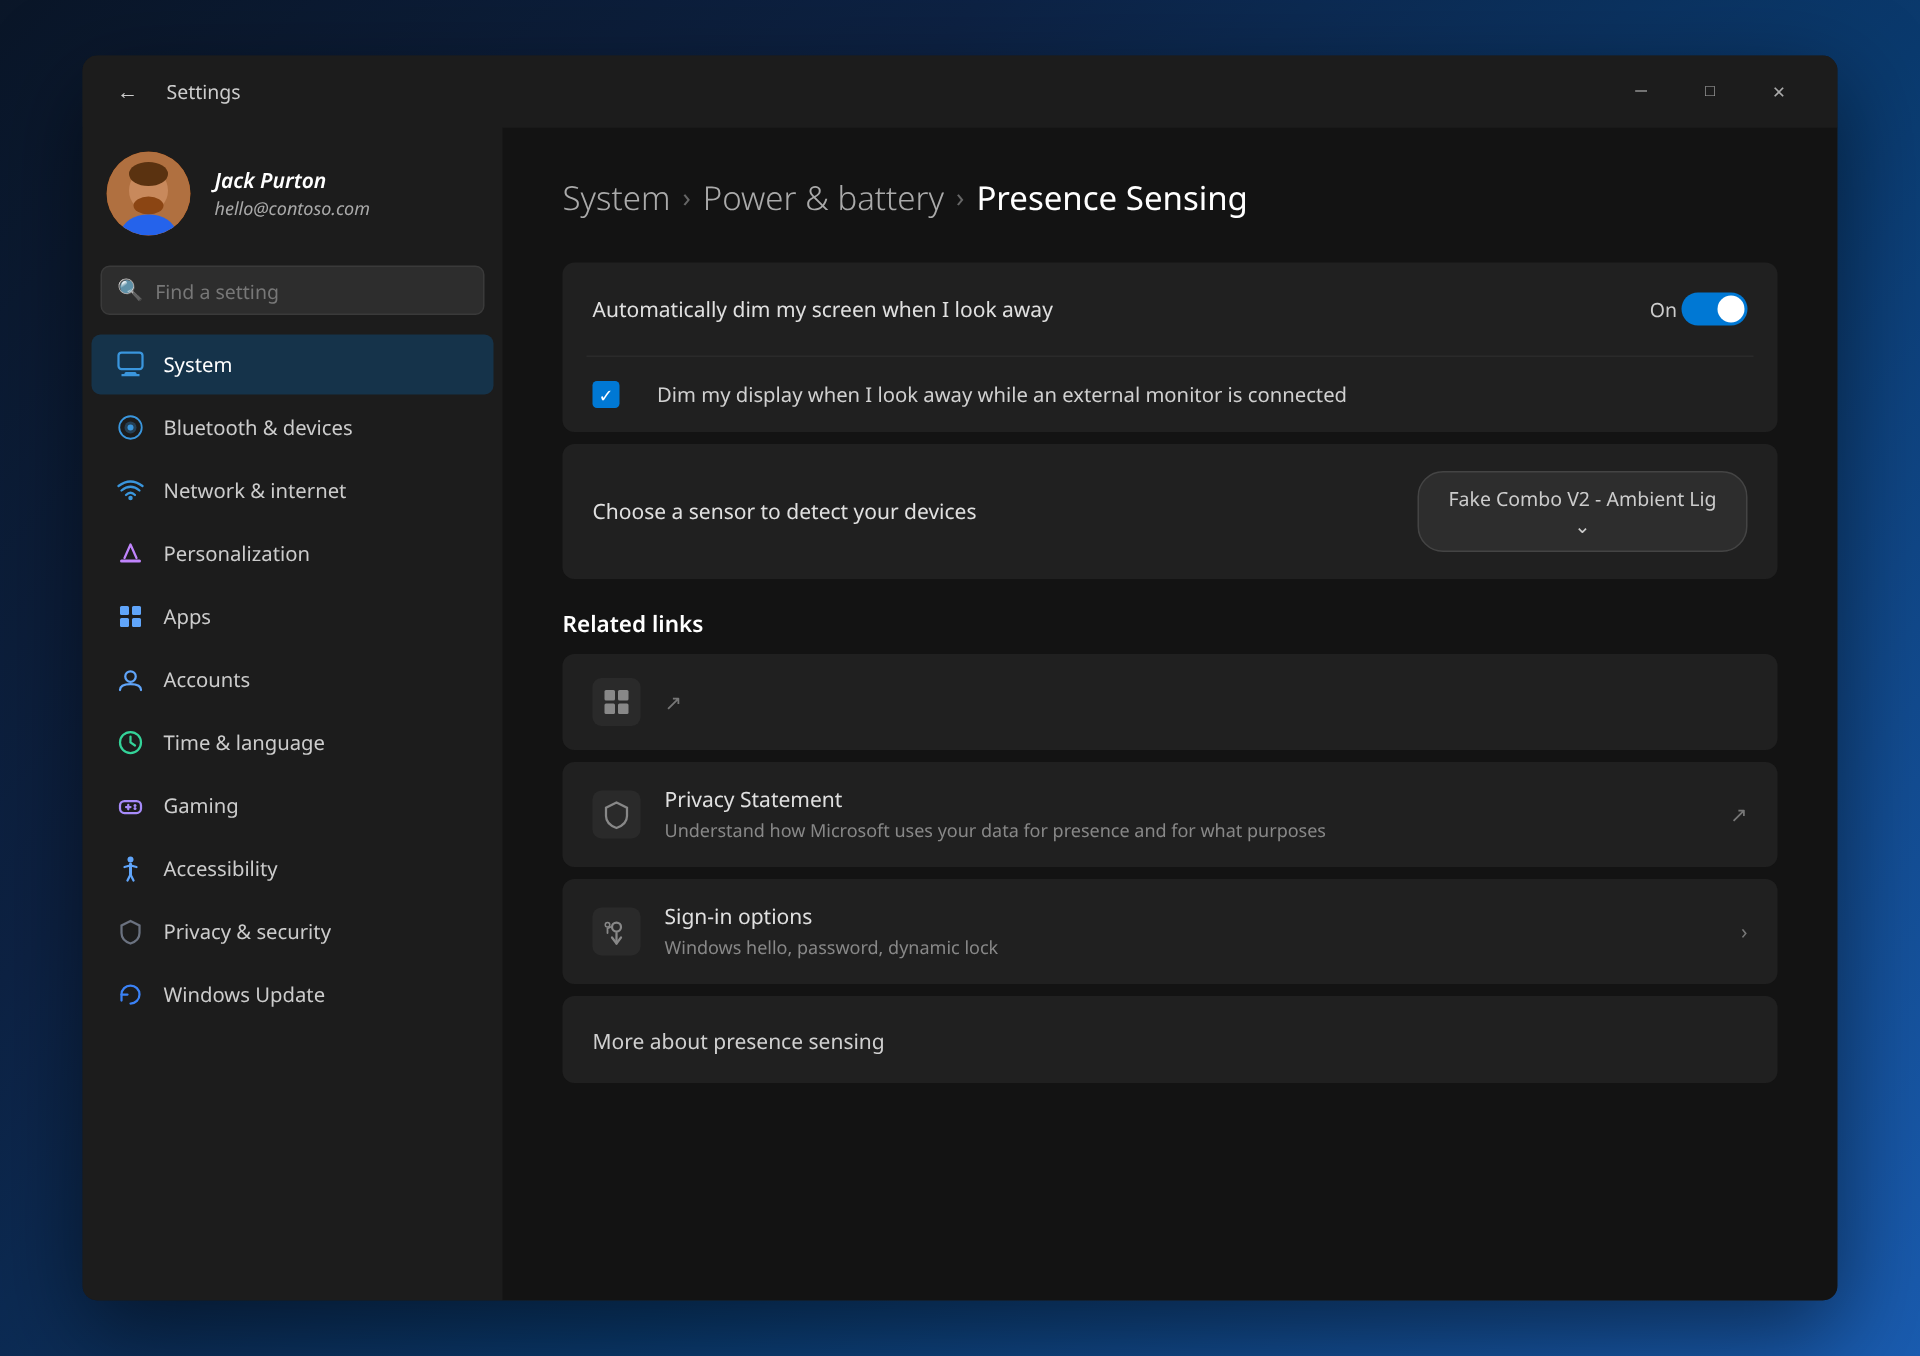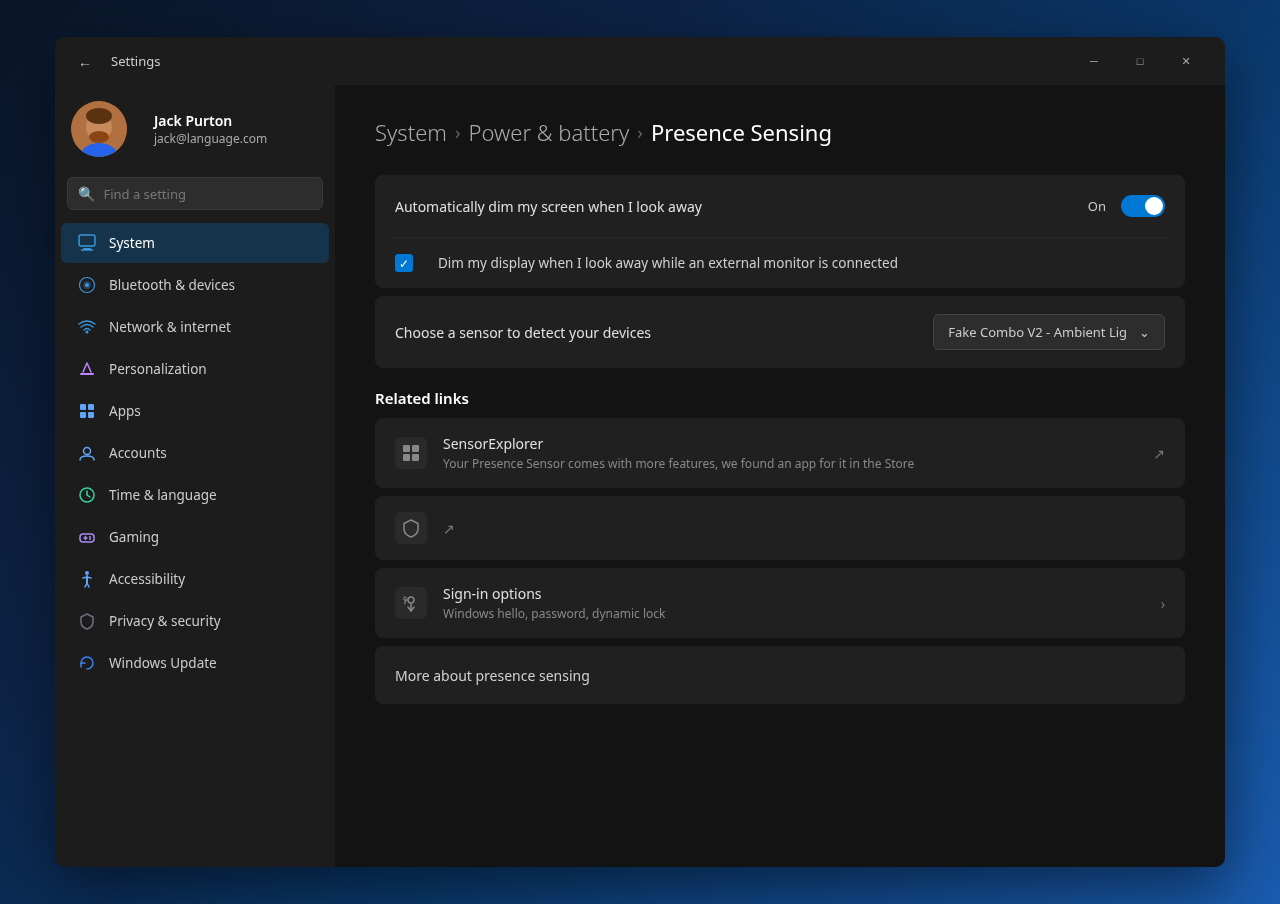--- a/index.html
+++ b/index.html
@@ -79,22 +79,23 @@
       background: #1c1c1c;
       display: flex;
       flex-direction: column;
       flex-shrink: 0;
       padding: 0 0 12px 0;
       overflow-y: auto;
     }
     .user-section {
       display: flex;
       align-items: center;
-      gap: 27px;
+      gap: 16px;
       padding: 16px 16px 20px;
+      font-style: italic;
     }
     .avatar {
       width: 56px;
       height: 56px;
       border-radius: 50%;
       background: linear-gradient(135deg, #8B4513, #D2691E);
       flex-shrink: 0;
       overflow: hidden;
       display: flex;
       align-items: center;
@@ -204,21 +205,21 @@
       padding: 20px 20px;
       justify-content: space-between;
     }
     .toggle-label {
       color: #e0e0e0;
       font-size: 14px;
     }
     .toggle-right {
       display: flex;
       align-items: center;
-      gap: 15px;
+      gap: 3px;
     }
     .toggle-status {
       color: #ccc;
       font-size: 13px;
     }
     .toggle-switch {
       width: 44px;
       height: 22px;
       background: #0078d4;
       border-radius: 11px;
@@ -265,30 +266,31 @@
       padding: 18px 20px;
       justify-content: space-between;
     }
     .sensor-label {
       color: #e0e0e0;
       font-size: 14px;
     }
     .sensor-dropdown {
       background: #2d2d2d;
       border: 1px solid #444;
-      border-radius: 6px;
+      border-radius: 17px;
       padding: 8px 14px;
       color: #ccc;
       font-size: 13px;
       display: flex;
       align-items: center;
-      gap: 12px;
+      gap: 0;
       cursor: pointer;
       min-width: 220px;
       justify-content: space-between;
+      flex-direction: column;
     }
     .section-header {
       color: #fff;
       font-size: 15px;
       font-weight: 600;
       margin: 20px 0 10px;
     }
     .link-card {
       background: #202020;
       border-radius: 8px;
@@ -363,21 +365,21 @@
 
             <ellipse cx="28" cy="15" rx="13" ry="8" fill="#5a3210"></ellipse>
 
             <ellipse cx="28" cy="36" rx="10" ry="6" fill="#8B4513"></ellipse>
 
             <ellipse cx="28" cy="54" rx="18" ry="12" fill="#2563eb"></ellipse>
           </svg>
         </div>
         <div class="user-info">
           <div class="user-name">Jack Purton</div>
-          <div class="user-email">jack@language.com</div>
+          <div class="user-email">hello@contoso.com</div>
         </div>
       </div>
 
       <div class="search-box">
         <span class="search-icon">🔍</span>
         <input type="text" placeholder="Find a setting" style="">
       </div>
 
       <div class="nav-item active">
         <div class="nav-icon system">
@@ -542,32 +544,32 @@
 
       <div class="link-card">
         <div class="link-icon">
           <svg width="20" height="20" viewBox="0 0 20 20" fill="none">
             <rect x="2" y="2" width="7" height="7" rx="1" fill="#888"></rect>
             <rect x="11" y="2" width="7" height="7" rx="1" fill="#888"></rect>
             <rect x="2" y="11" width="7" height="7" rx="1" fill="#888"></rect>
             <rect x="11" y="11" width="7" height="7" rx="1" fill="#888"></rect>
           </svg>
         </div>
-        <div class="link-text">
-          <div class="link-title">SensorExplorer</div>
-          <div class="link-sub">Your Presence Sensor comes with more features, we found an app for it in the Store</div>
-        </div>
         <span class="link-arrow">↗</span>
       </div>
 
       <div class="link-card">
         <div class="link-icon">
           <svg width="20" height="20" viewBox="0 0 20 20" fill="none">
             <path d="M10 2 L17 5.5 L17 11 Q17 16.5 10 19 Q3 16.5 3 11 L3 5.5 Z" stroke="#888" stroke-width="1.5" fill="none"></path>
           </svg>
+        </div>
+        <div class="link-text">
+          <div class="link-title">Privacy Statement</div>
+          <div class="link-sub">Understand how Microsoft uses your data for presence and for what purposes</div>
         </div>
         <span class="link-arrow">↗</span>
       </div>
 
       <div class="link-card">
         <div class="link-icon">
           <svg width="20" height="20" viewBox="0 0 20 20" fill="none">
             <circle cx="10" cy="7" r="3" stroke="#888" stroke-width="1.5" fill="none"></circle>
             <path d="M10 11 L10 18" stroke="#888" stroke-width="1.5" stroke-linecap="round"></path>
             <path d="M7 14 L10 18 L13 14" stroke="#888" stroke-width="1.5" fill="none" stroke-linecap="round" stroke-linejoin="round"></path>

